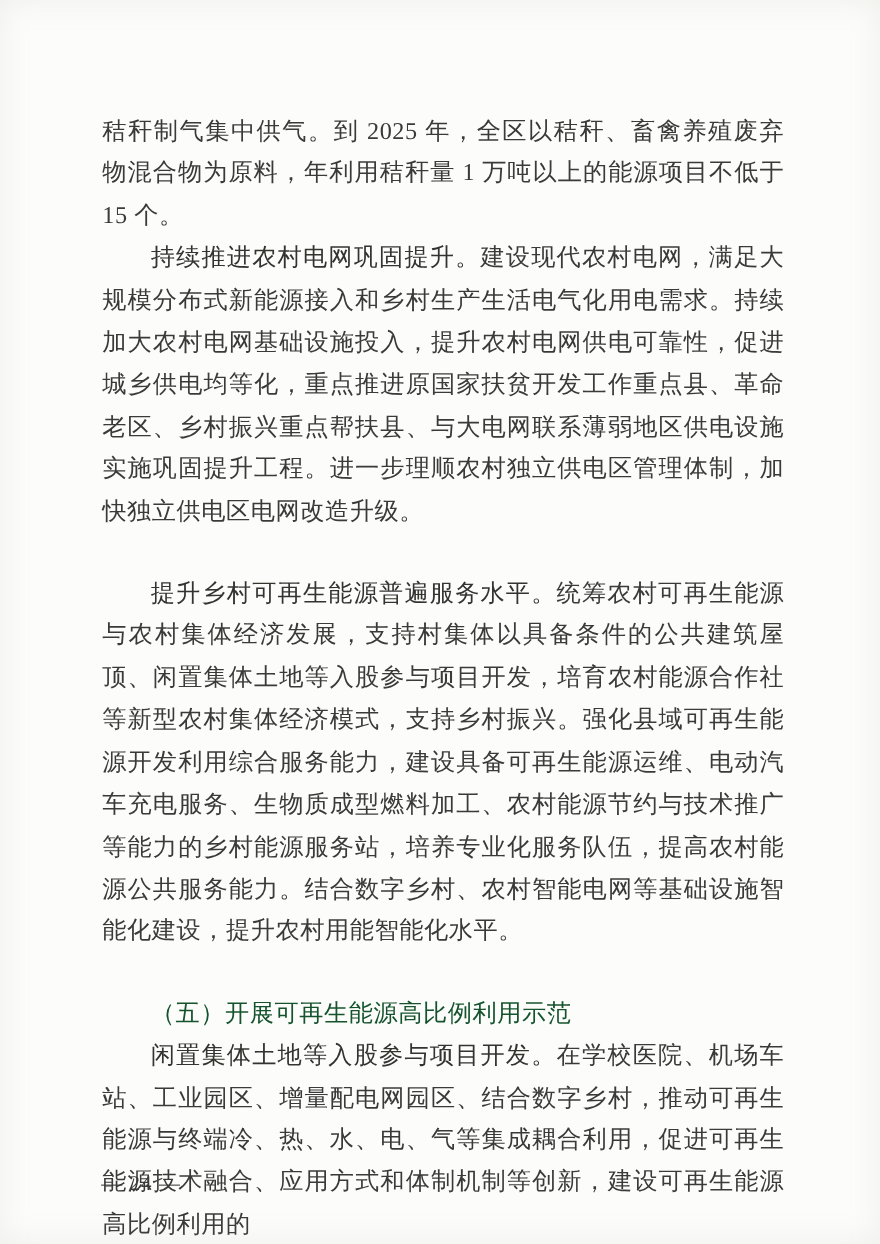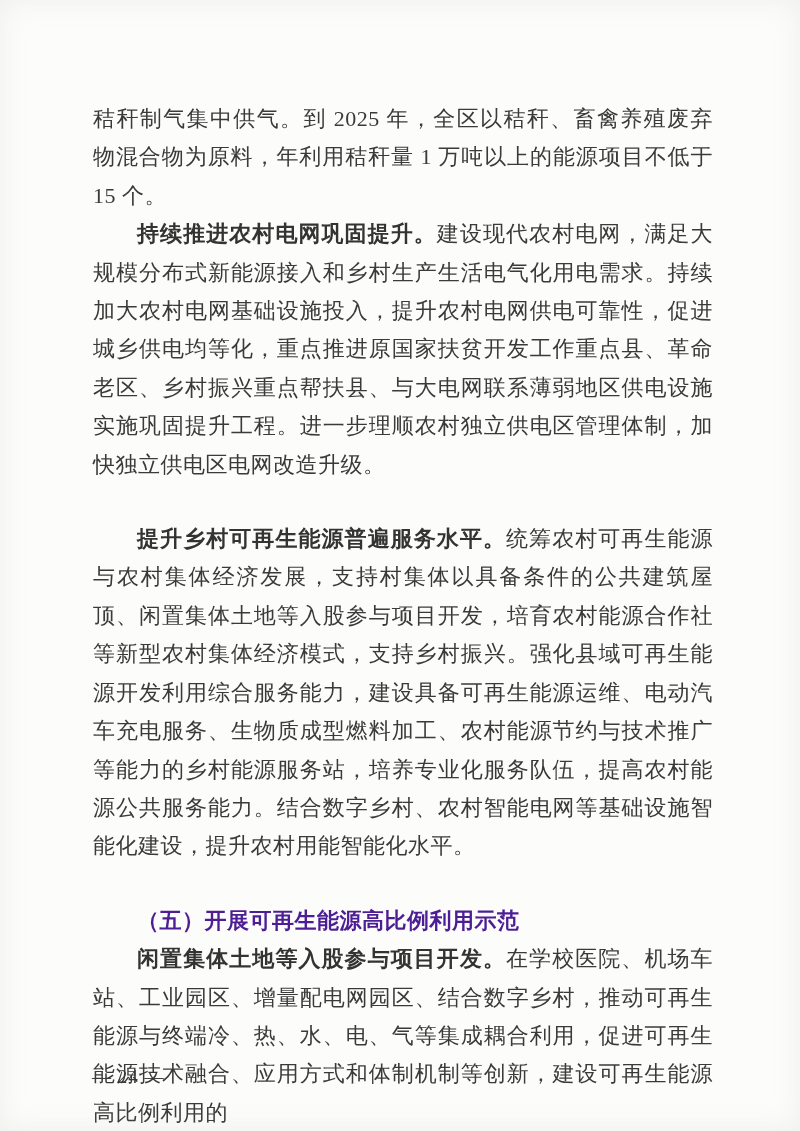--- a/index.html
+++ b/index.html
@@ -39,26 +39,26 @@
     margin: 0;
     text-indent: 2em;
   }
   .content p.continuation {
     text-indent: 0;
   }
   .content p.space-before {
     margin-top: 36px;
   }
   .lead {
-    font-weight: 700;
+    font-weight: 400;
     color: #333330;
   }
   .heading {
-    font-weight: 700;
-    color: #4c1d95;
+    font-weight: 400;
+    color: #14532d;
   }
   .page-number {
     position: absolute;
     left: 92px;
     top: 1046px;
     font-size: 19px;
     letter-spacing: 1px;
     color: #3a3a3a;
     margin-top: 20px;
   }

